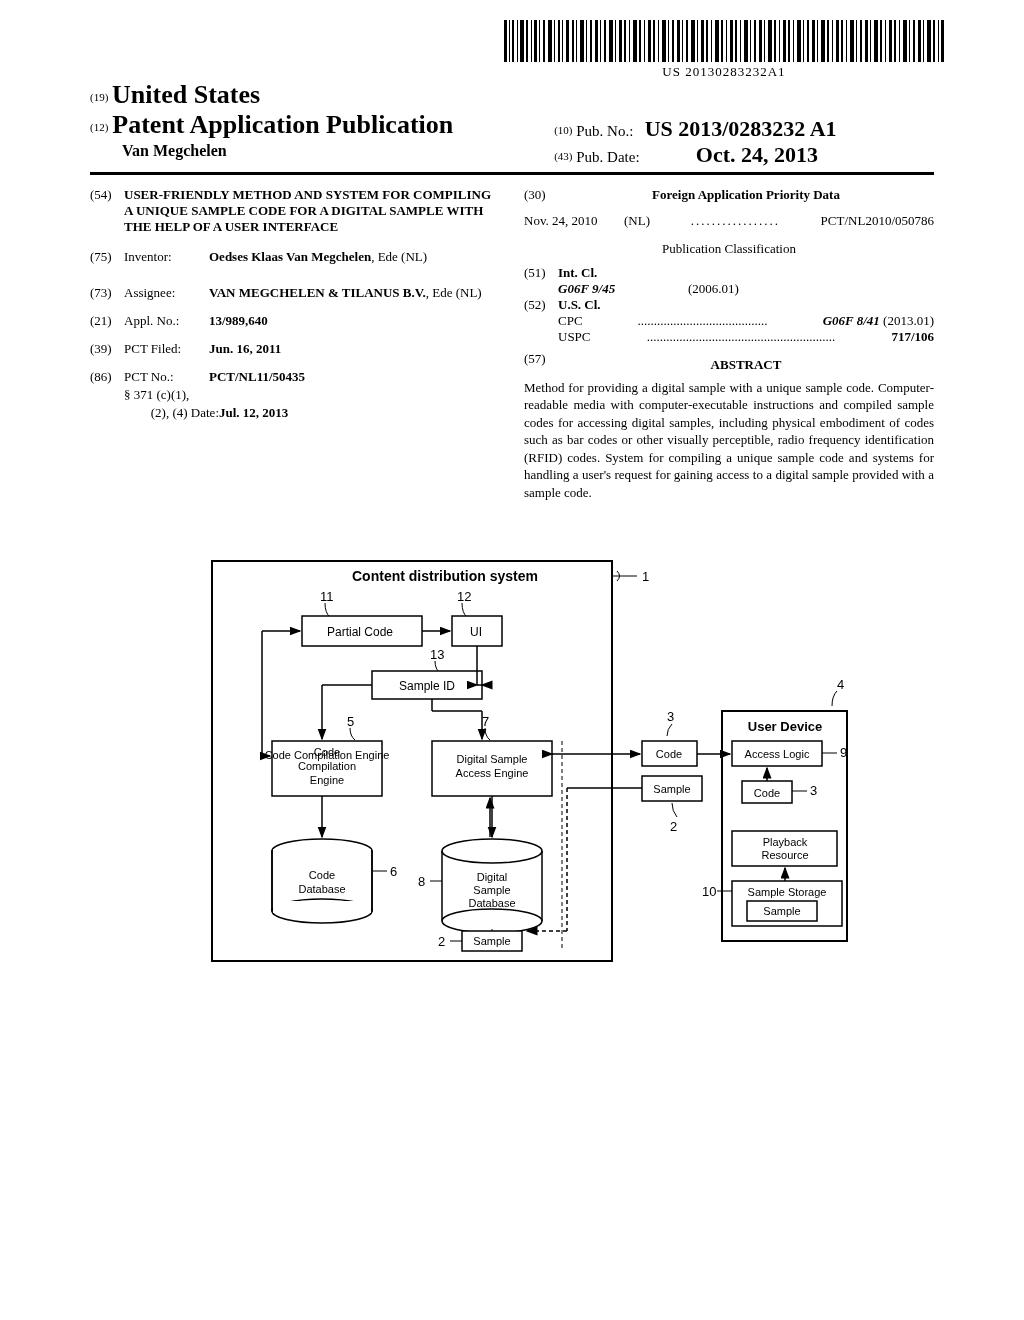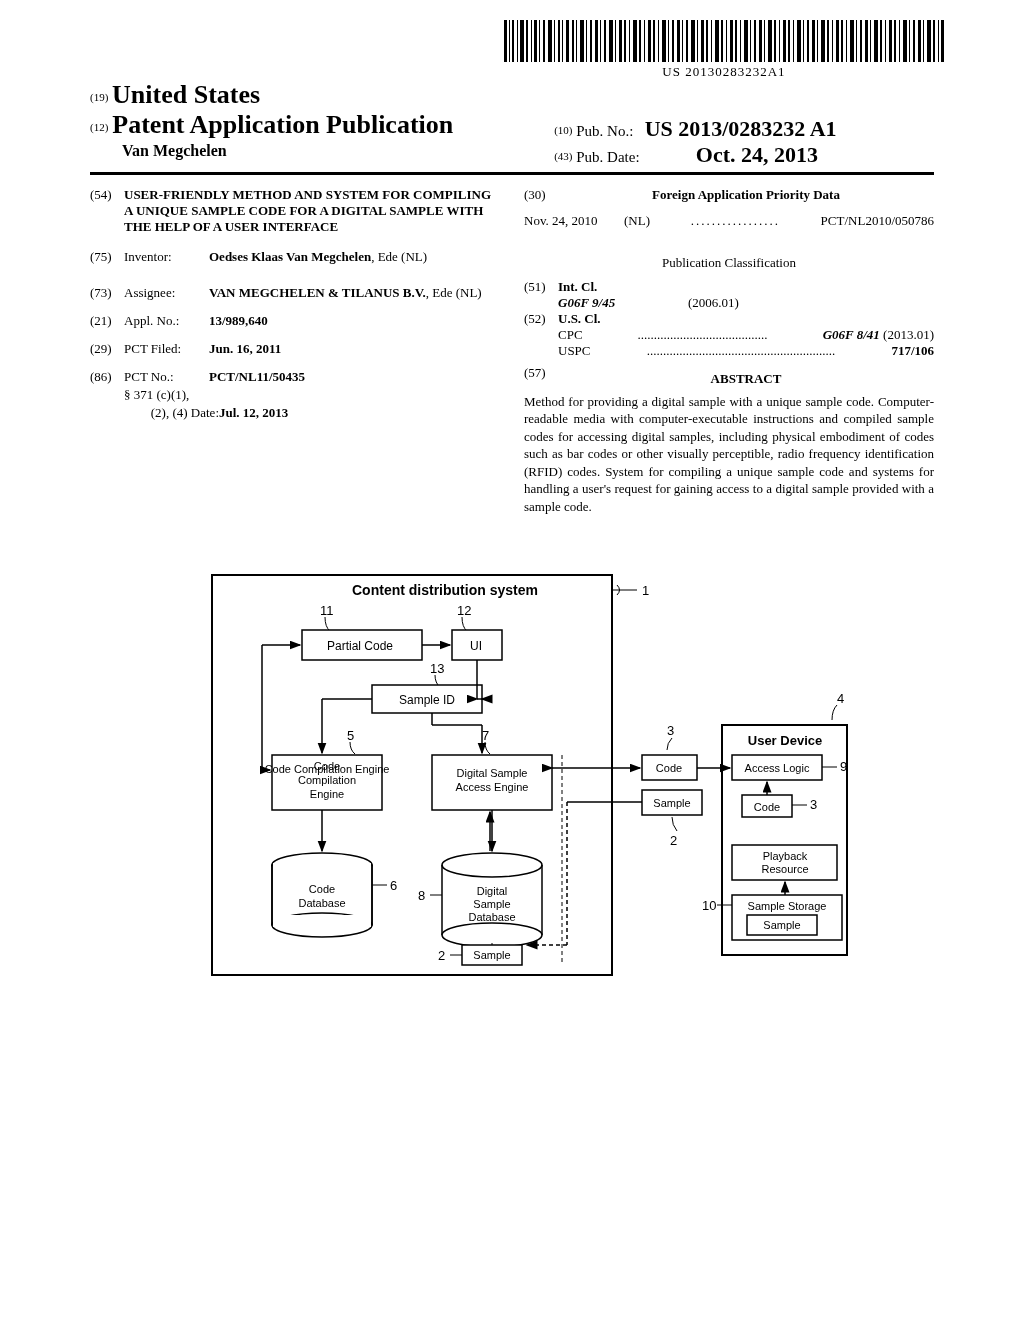--- a/index.html
+++ b/index.html
@@ -242,21 +242,21 @@
         </div>
       </div>
 
       <div class="field">
         <div class="field-inid">(21)</div>
         <div class="field-label">Appl. No.:</div>
         <div class="field-value bold">13/989,640</div>
       </div>
 
       <div class="field">
-        <div class="field-inid">(29)</div>
+        <div class="field-inid">(39)</div>
         <div class="field-label">PCT Filed:</div>
         <div class="field-value bold">Jun. 16, 2011</div>
       </div>
 
       <div class="field" style="margin-bottom:2px;">
         <div class="field-inid">(86)</div>
         <div class="field-label">PCT No.:</div>
         <div class="field-value bold">PCT/NL11/50435</div>
       </div>
       <div class="field" style="margin-bottom:2px;">
@@ -268,21 +268,21 @@
         <div class="field-label" style="width:95px;text-align:right;">(2), (4) Date:</div>
         <div class="field-value bold">Jul. 12, 2013</div>
       </div>
     </div>
 
     <div class="col-right">
       <div style="display:flex;">
         <div class="field-inid">(30)</div>
         <div style="flex:1;" class="foreign-title">Foreign Application Priority Data</div>
       </div>
-      <div class="section-row" style="display:flex; margin-bottom:24px;">
+      <div class="section-row" style="display:flex; margin-bottom:10px;">
         <div style="width:100px;">Nov. 24, 2010</div>
         <div>(NL)</div>
         <div style="flex:1; text-align:center;" class="dots">.................</div>
         <div>PCT/NL2010/050786</div>
       </div>
 
       <div class="class-title">Publication Classification</div>
 
       <div style="display:flex;">
         <div class="field-inid">(51)</div>

